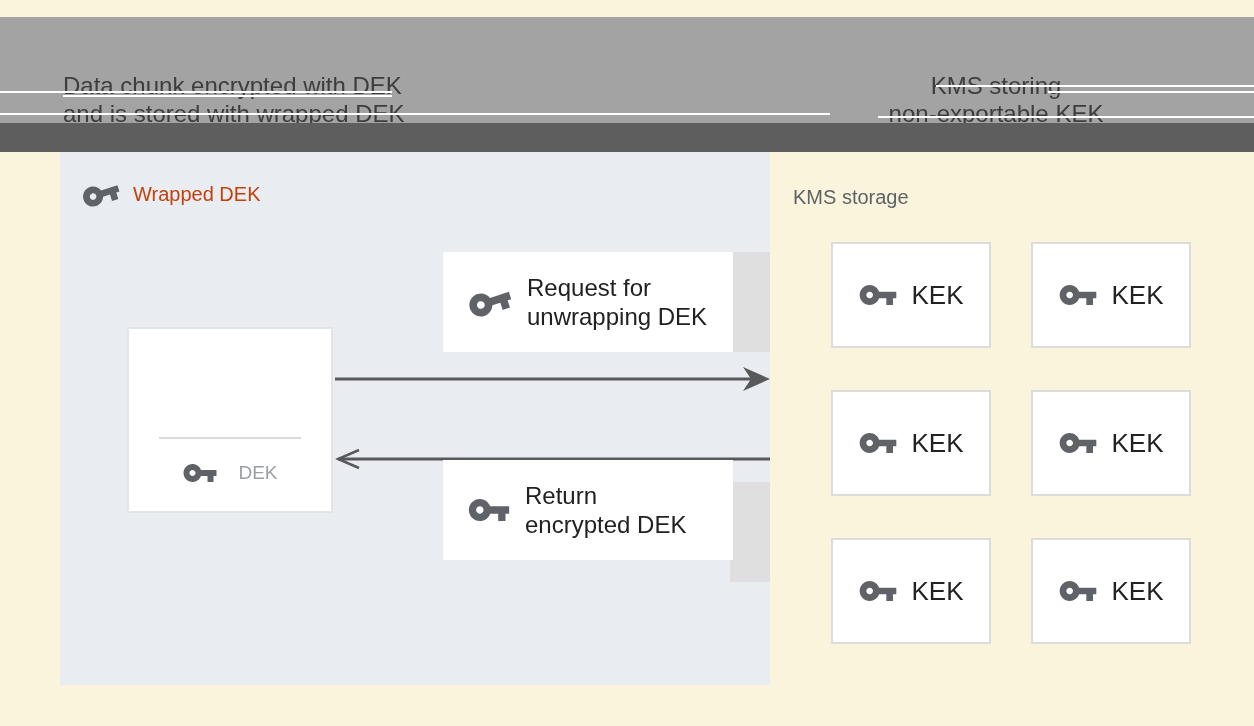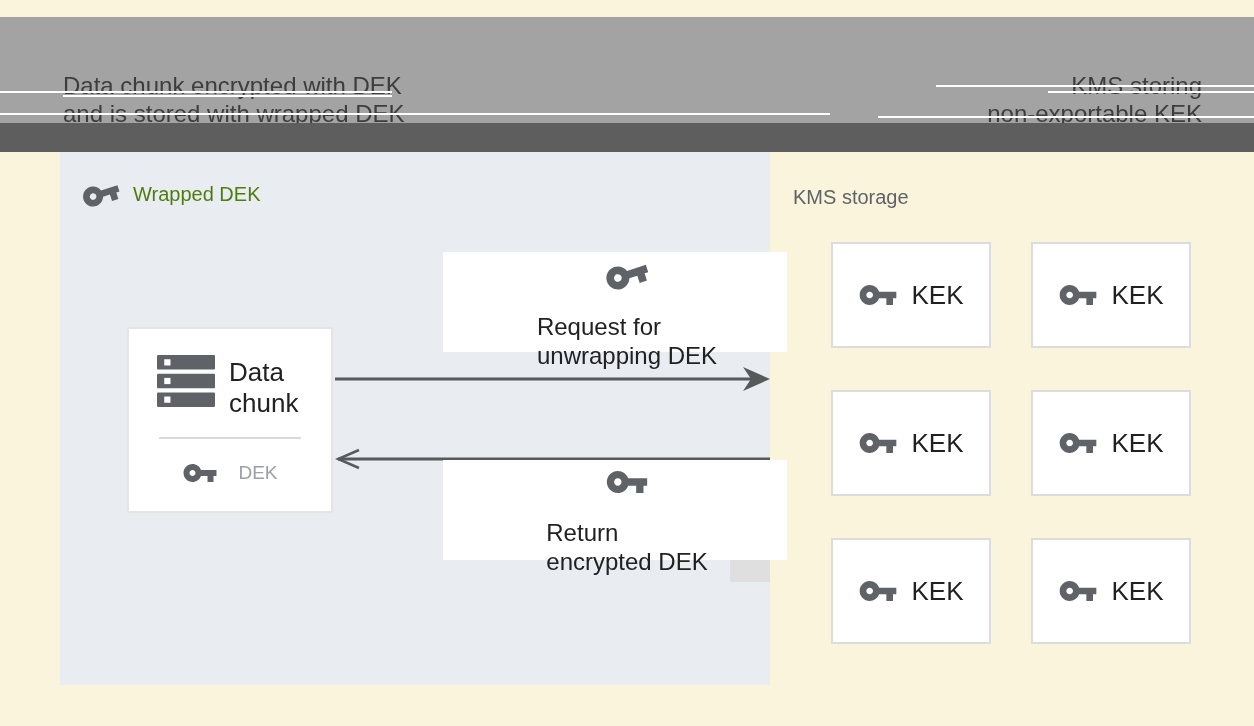--- a/index.html
+++ b/index.html
@@ -4,38 +4,38 @@
 <style>
   html,body{margin:0;padding:0;background:#fff;}
   .stage{
     position:relative;width:1254px;height:726px;overflow:hidden;
     font-family:"Liberation Sans",sans-serif;background:#fbf4dc;
   }
   
   .banner{position:absolute;left:0;top:0;width:1254px;height:123px;background:#a3a3a3;margin-top:17px;}
   .cap{position:absolute;top:55px;font-size:24px;line-height:28px;color:#3d3d3d;white-space:nowrap;}
   .cap-left{left:63px;text-align:left;}
-  .cap-right{left:790px;width:412px;text-align:right;}
+  .cap-right{left:790px;width:412px;text-align:center;}
   .glitch{position:absolute;background:#ffffff;height:2px;}
   .graybar{position:absolute;left:0;top:123px;width:1254px;height:29px;background:#5e5e5e;}
   
   .canvas{position:absolute;left:0;top:152px;width:1254px;height:574px;background:#fbf4dc;}
   .dek-panel{position:absolute;left:60px;top:152px;width:710px;height:533px;background:#e9edf1;}
   .panel-label{position:absolute;left:81px;top:174px;display:flex;align-items:center;gap:12px;
-    color:#4d7c0f;font-size:20px;}
+    color:#c2410c;font-size:20px;}
   .kms-label{position:absolute;left:793px;top:186px;font-size:20px;color:#5f6368;}
   
   .white-box{position:absolute;background:#ffffff;box-sizing:border-box;}
   .datachunk{left:127px;top:327px;width:206px;height:186px;border:2px solid #e4e4e4;}
   .dc-top{position:absolute;left:28px;top:26px;display:flex;gap:14px;align-items:flex-start;}
   .dc-title{font-size:26px;line-height:31px;color:#212121;padding-top:2px;}
   .dc-divider{position:absolute;left:30px;right:30px;top:108px;height:2px;background:#d9d9d9;}
   .dc-dek{position:absolute;left:0;right:0;top:126px;display:flex;justify-content:center;
     align-items:center;gap:20px;color:#9aa0a6;font-size:19px;}
-  .msg-box{width:344px;height:100px;display:flex;align-items:center;padding-left:24px;gap:14px;flex-direction:column;}
+  .msg-box{width:290px;height:100px;display:flex;align-items:center;padding-left:24px;gap:14px;}
   .req{left:443px;top:252px;}
   .ret{left:443px;top:460px;}
   .msg-text{font-size:24px;line-height:29px;color:#212121;}
   .tail{position:absolute;left:730px;width:40px;height:100px;background:#dfdfdf;}
   .tail-req{top:252px;}
   .tail-ret{top:482px;}
   
   .kek-box{position:absolute;width:160px;height:106px;background:#fff;border:2px solid #dcdcdc;
     box-sizing:border-box;display:flex;align-items:center;justify-content:center;gap:13px;margin-left:19px;}
   .kek-label{font-size:26px;color:#212121;}
@@ -84,34 +84,20 @@
   </svg>
   <svg class="arrow" style="left:335px;top:446px;" width="435" height="26">
     <line x1="3" y1="13" x2="435" y2="13" stroke="#58595b" stroke-width="3"></line>
     <polyline points="24,4 3,13 24,22" fill="none" stroke="#58595b" stroke-width="2.5"></polyline>
   </svg>
 
   <div class="tail tail-req"></div>
   <div class="tail tail-ret"></div>
 
   <div class="white-box datachunk">
-    <div class="dc-top">
-      <svg class="icon" width="58" height="52" viewBox="0 0 56 50">
-        <rect x="0" y="0" width="56" height="14" rx="1" fill="#5f6368"></rect>
-        <rect x="0" y="18" width="56" height="14" rx="1" fill="#5f6368"></rect>
-        <rect x="0" y="36" width="56" height="14" rx="1" fill="#5f6368"></rect>
-        <rect x="7" y="4" width="6" height="6" fill="#ffffff"></rect>
-        <rect x="7" y="22" width="6" height="6" fill="#ffffff"></rect>
-        <rect x="7" y="40" width="6" height="6" fill="#ffffff"></rect>
-      </svg>
-      <div class="dc-title">
-        <div>Data</div>
-        <div>chunk</div>
-      </div>
-    </div>
     <div class="dc-divider"></div>
     <div class="dc-dek">
       <svg class="icon" width="36" height="36" viewBox="0 0 24 24">
         <path fill="#5f6368" d="M12.65 10C11.83 7.67 9.61 6 7 6c-3.31 0-6 2.69-6 6s2.69 6 6 6c2.61 0 4.83-1.67 5.65-4H17v4h4v-4h2v-4H12.65zM7 14c-1.1 0-2-.9-2-2s.9-2 2-2 2 .9 2 2-.9 2-2 2z"></path>
       </svg>
       <span>DEK</span>
     </div>
   </div>
 
   <div class="white-box msg-box req">

